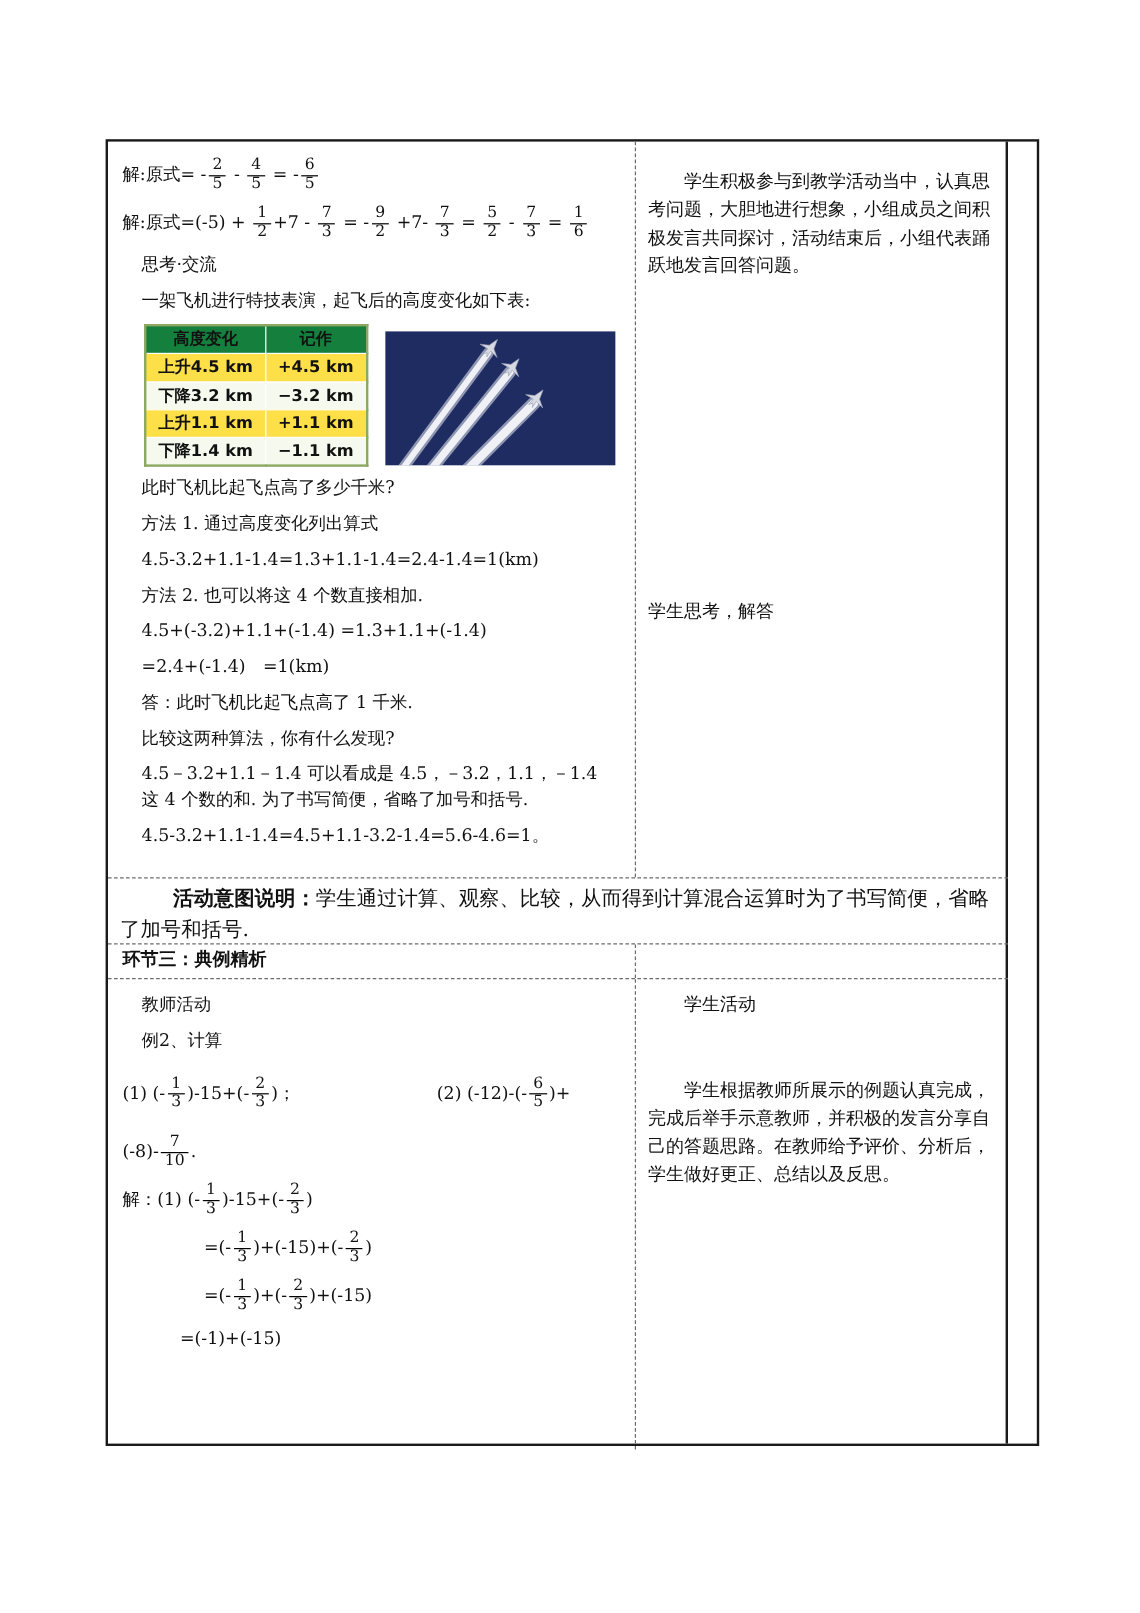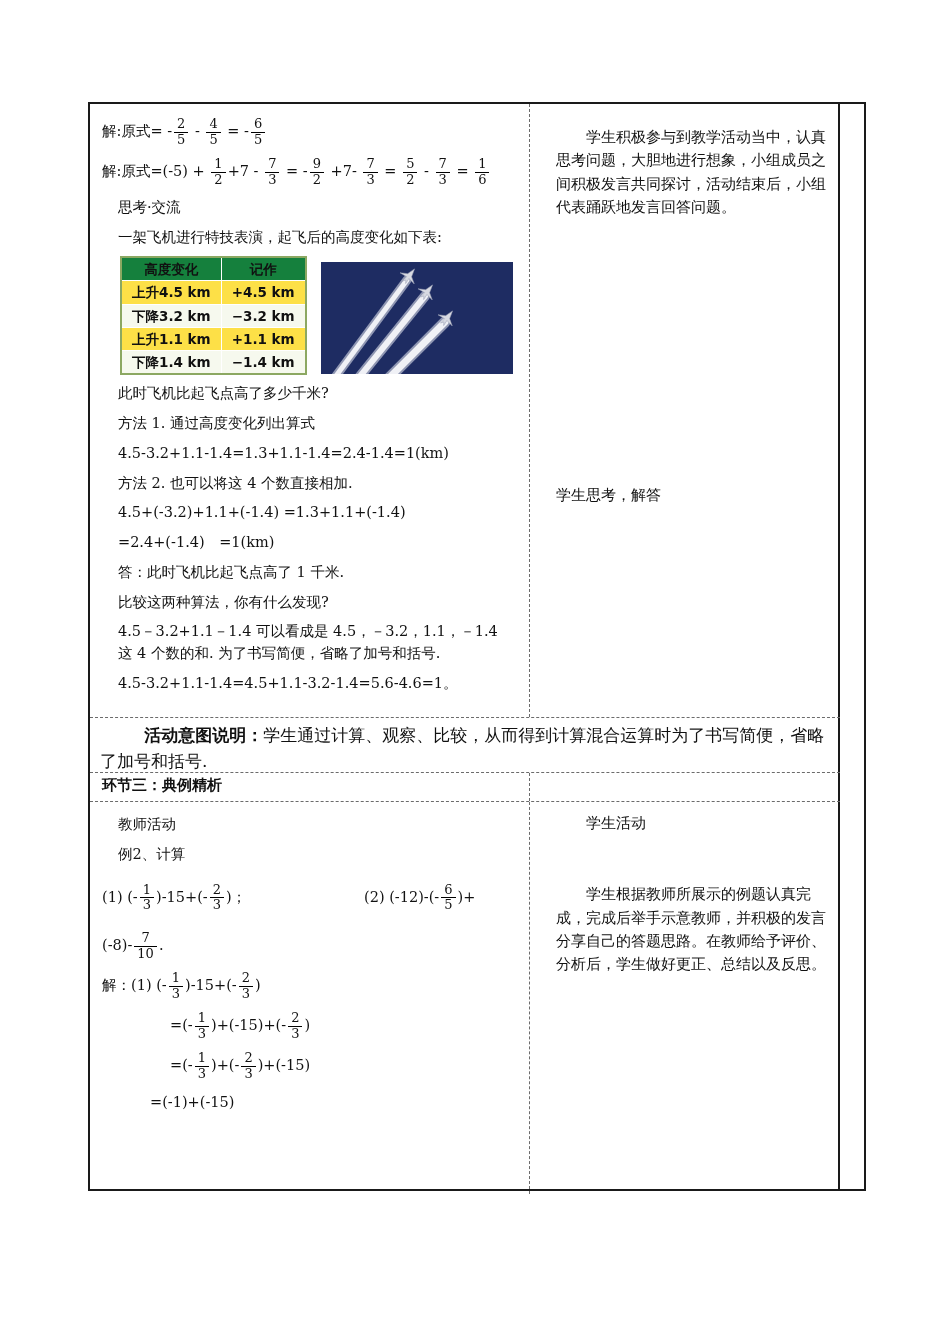--- a/index.html
+++ b/index.html
@@ -1,36 +1,36 @@
 <!DOCTYPE html>
 <html><head>
 <meta charset="utf-8">
 <style>
   html,body{margin:0;padding:0;background:#ffffff;}
   body{font-family:"DejaVu Serif","Liberation Serif",serif;color:#111;}
   .page{position:relative;width:950px;height:1344px;background:#fff;overflow:hidden;}
 
-  .doc{position:absolute;left:88px;top:102px;width:778px;height:1089px;
+  .doc{position:absolute;left:88px;top:116px;width:778px;height:1089px;
        border:2px solid #1a1a1a;box-sizing:border-box;background:#fff;}
   .gutter-line{position:absolute;top:0;bottom:0;right:24px;width:0;
        border-left:2px solid #1a1a1a;}
 
   .row{position:relative;width:750px;box-sizing:border-box;}
   .row1{height:614px;display:flex;border-bottom:1px dashed #6b6b6b;}
   .row2{height:50px;border-bottom:1px dashed #6b6b6b;}
   .row3{height:29px;display:flex;border-bottom:1px dashed #6b6b6b;}
   .row4{height:392px;display:flex;}
 
   .cell-left{width:440px;box-sizing:border-box;border-right:1px dashed #6b6b6b;
        padding:4px 10px 0 12px;}
   .cell-right{flex:1;box-sizing:border-box;padding:6px 14px 0 10px;}
   .row1 .cell-right{padding-top:22px;}
 
   .t{font-size:14.5px;line-height:1.5;margin:8px 16px;}
-  .rt{font-size:15px;line-height:1.55;margin:0 0 8px 16px;}
+  .rt{font-size:15px;line-height:1.55;margin:0 0 8px 0;}
   .indent{text-indent:2em;}
 
   .math-line{font-size:14.5px;margin:9px 0;white-space:nowrap;}
   .frac{display:inline-block;text-align:center;vertical-align:middle;
         margin:0 2px;font-size:13px;line-height:1.15;}
   .frac .num{display:block;border-bottom:1px solid #000;padding:0 3px;}
   .frac .den{display:block;padding:0 3px;}
 
   .media-row{display:flex;align-items:flex-start;margin:8px 0 6px 0;}
   .height-table{border-collapse:collapse;margin-left:18px;border:2px solid #8ca862;}
@@ -85,21 +85,21 @@
               <tr class="alt-b">
                 <td>下降3.2 km</td>
                 <td>−3.2 km</td>
               </tr>
               <tr class="alt-a">
                 <td>上升1.1 km</td>
                 <td>+1.1 km</td>
               </tr>
               <tr class="alt-b">
                 <td>下降1.4 km</td>
-                <td>−1.4 km</td>
+                <td>−1.1 km</td>
               </tr>
             </tbody>
           </table>
 
           <div class="jet-photo">
             <svg width="192" height="112" viewBox="0 0 192 112" xmlns="http://www.w3.org/2000/svg">
               <rect width="192" height="112" fill="#1e2c62"></rect>
               <g stroke-linecap="round" fill="none">
                 <path d="M12,118 L86,18" stroke="#eceef4" stroke-width="9" opacity="0.55"></path>
                 <path d="M12,118 L86,18" stroke="#f5f6fa" stroke-width="5" opacity="0.95"></path>

